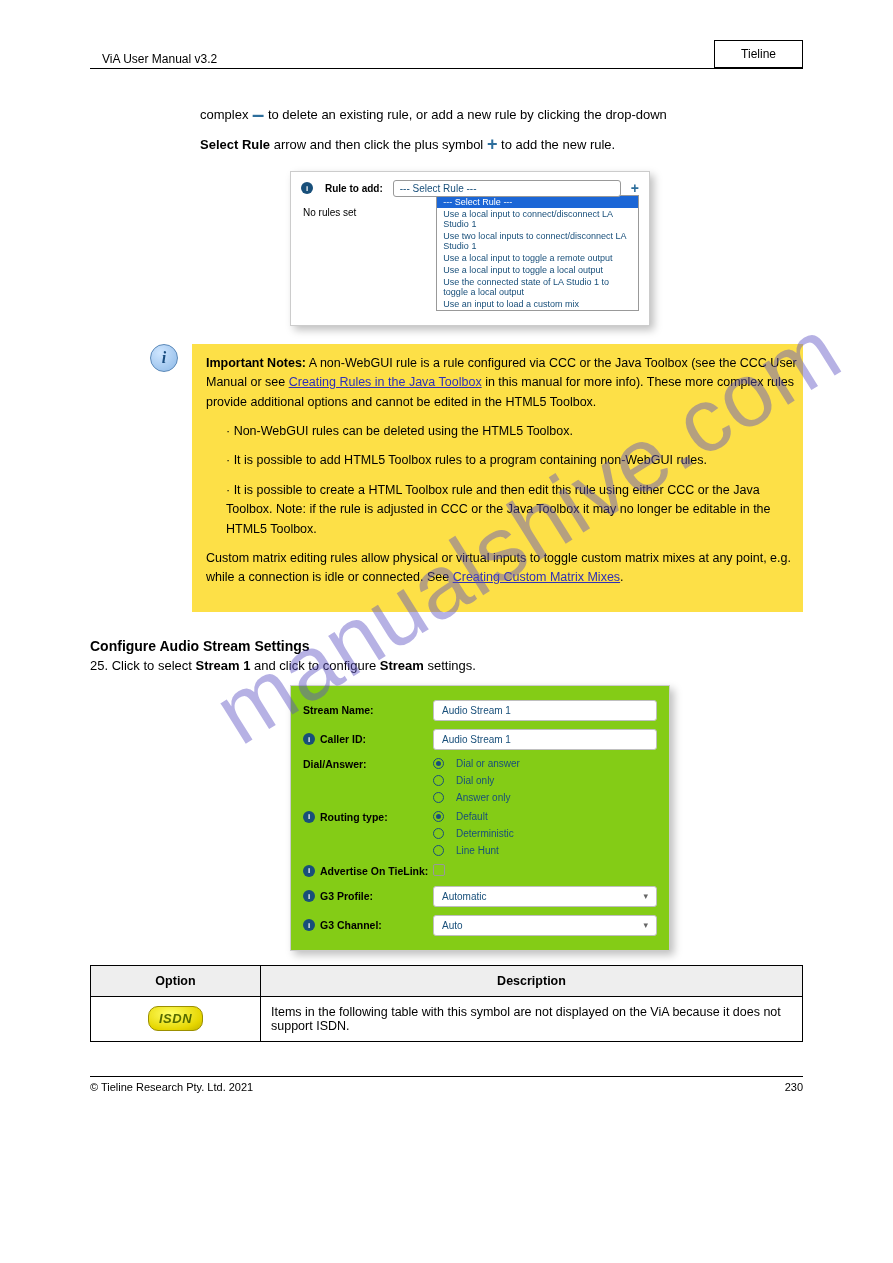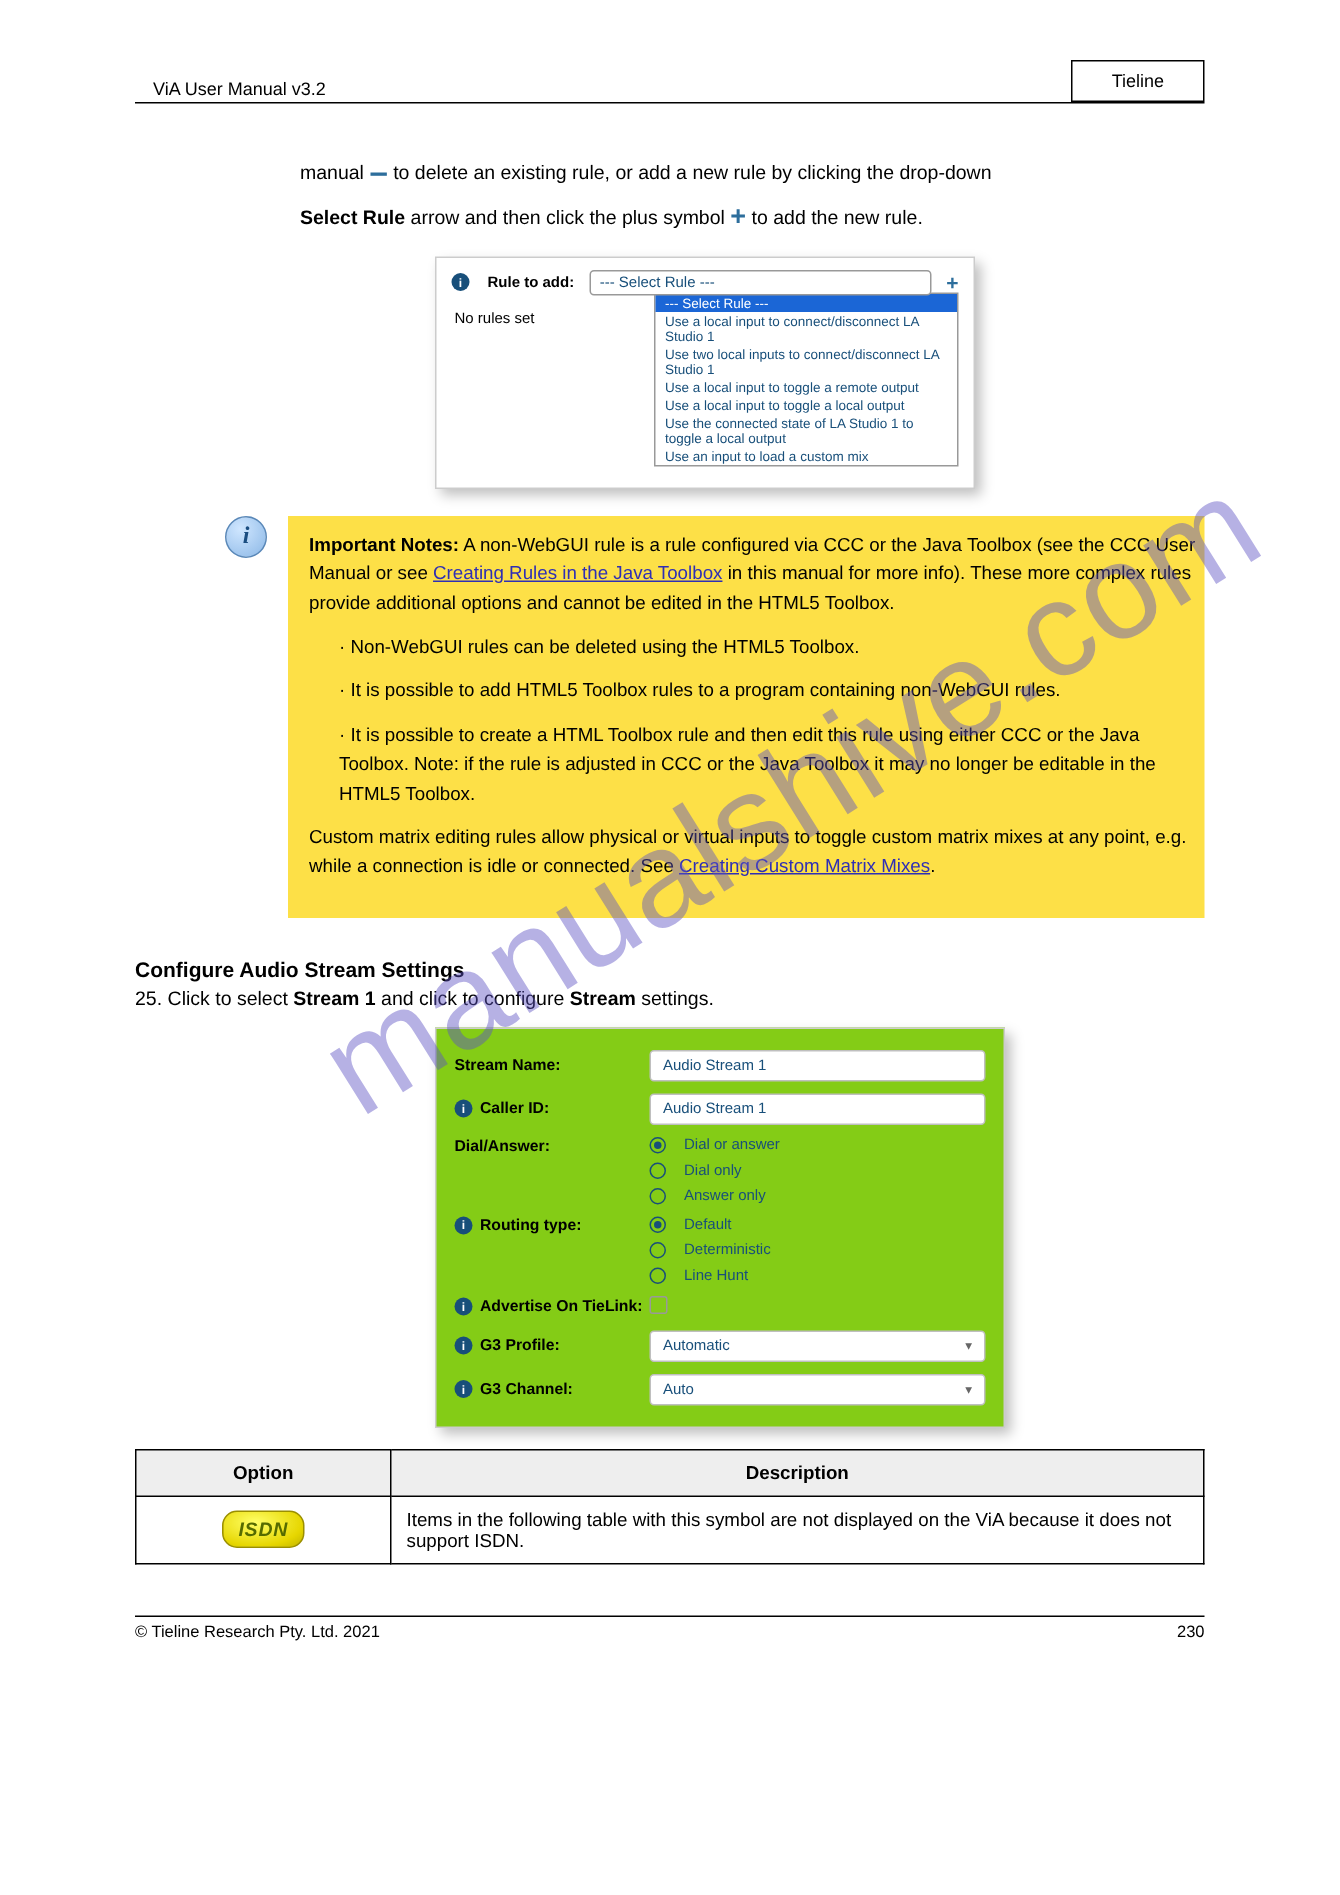--- a/index.html
+++ b/index.html
@@ -153,21 +153,21 @@
 <div class="page">
 
 <div class="header-bar">
   <span class="header-left">ViA User Manual v3.2</span>
   <span class="header-right">Tieline</span>
 </div>
 
 <div class="watermark">manualshive.com</div>
 
 <div class="body-text indent1">
-  <span>manual </span>
+  <span>complex </span>
   <span class="minus-icon">–</span>
   <span> to delete an existing rule, or add a new rule by clicking the drop-down </span><br>
   <span class="bold">Select Rule</span>
   <span> arrow and then click the plus symbol </span>
   <span class="plus-icon">+</span>
   <span> to add the new rule.</span>
 </div>
 
 <div class="shot">
   <div class="shot-row">

